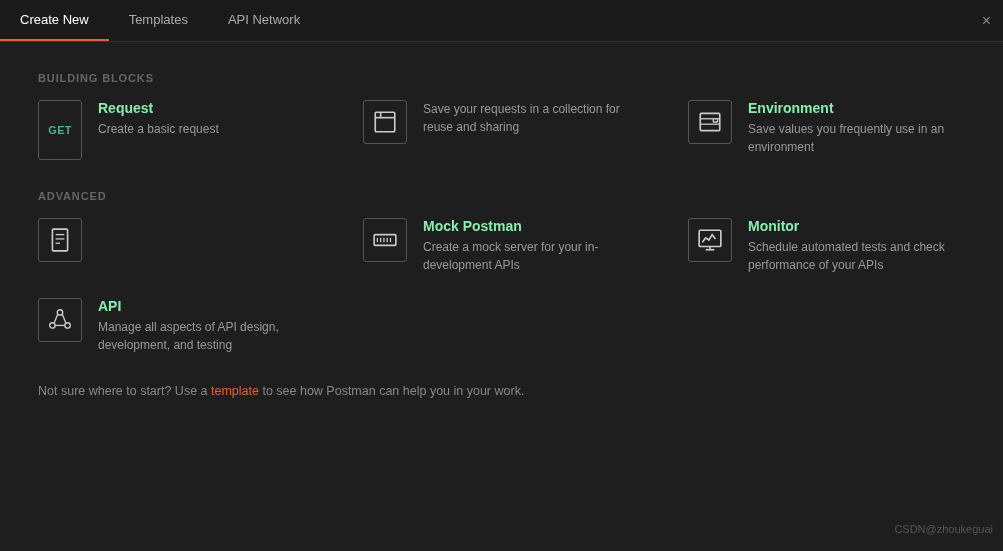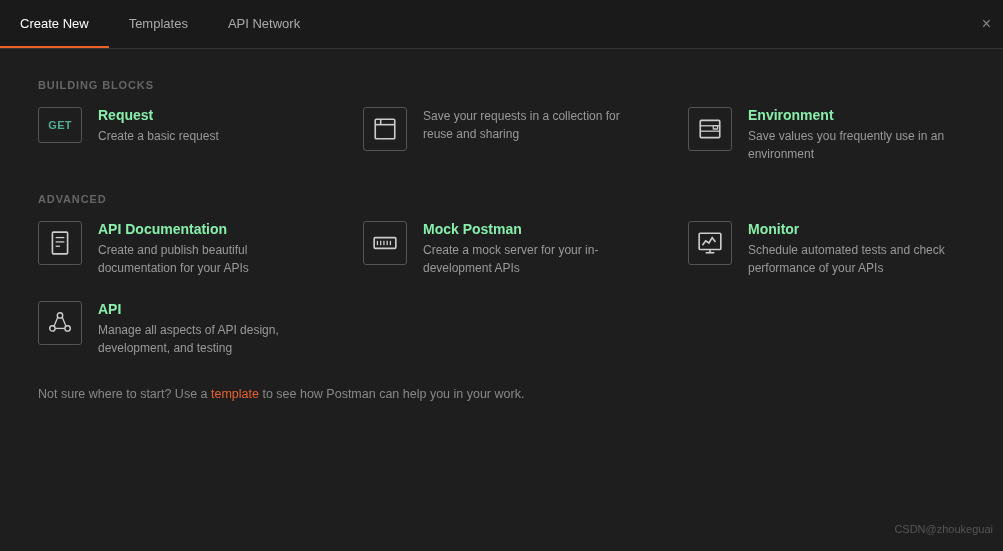--- a/index.html
+++ b/index.html
@@ -12,21 +12,21 @@
       overflow: hidden;
       position: relative;
     }
 
     
     .tab-bar {
       display: flex;
       align-items: stretch;
       background-color: #1a1a1a;
       border-bottom: 1px solid #333;
-      height: 49px;
+      height: 42px;
       position: relative;
     }
     .tab {
       display: flex;
       align-items: center;
       padding: 0 20px;
       cursor: pointer;
       font-size: 13px;
       color: #aaa;
       border-bottom: 2px solid transparent;
@@ -93,21 +93,21 @@
       width: 26px;
       height: 26px;
       fill: none;
       stroke: #ccc;
       stroke-width: 1.5;
     }
 
     
     .get-badge {
       width: 44px;
-      height: 36px;
+      height: 60px;
       flex-shrink: 0;
       display: flex;
       align-items: center;
       justify-content: center;
       border: 1px solid #555;
       border-radius: 3px;
       background: transparent;
       font-size: 11px;
       font-weight: 700;
       color: #4CAF93;
@@ -212,24 +212,20 @@
 
     <div class="item">
       <div class="icon-box">
         <svg viewBox="0 0 24 24">
           <rect x="5" y="2" width="14" height="20" rx="1" stroke="#ccc" stroke-width="1.5" fill="none"></rect>
           <line x1="8" y1="7" x2="16" y2="7" stroke="#ccc" stroke-width="1.2"></line>
           <line x1="8" y1="11" x2="16" y2="11" stroke="#ccc" stroke-width="1.2"></line>
           <line x1="8" y1="15" x2="12" y2="15" stroke="#ccc" stroke-width="1.2"></line>
         </svg>
       </div>
-      <div class="item-text">
-        <div class="item-title">API Documentation</div>
-        <div class="item-desc">Create and publish beautiful documentation for your APIs</div>
-      </div>
     </div>
 
     <div class="item">
       <div class="icon-box">
         <svg viewBox="0 0 24 24">
           <rect x="2" y="7" width="20" height="10" rx="1" stroke="#ccc" stroke-width="1.5" fill="none"></rect>
           <line x1="5" y1="10" x2="5" y2="14" stroke="#ccc" stroke-width="1.2"></line>
           <line x1="8" y1="10" x2="8" y2="14" stroke="#ccc" stroke-width="1.2"></line>
           <line x1="11" y1="10" x2="11" y2="14" stroke="#ccc" stroke-width="1.2"></line>
           <line x1="14" y1="10" x2="14" y2="14" stroke="#ccc" stroke-width="1.2"></line>

